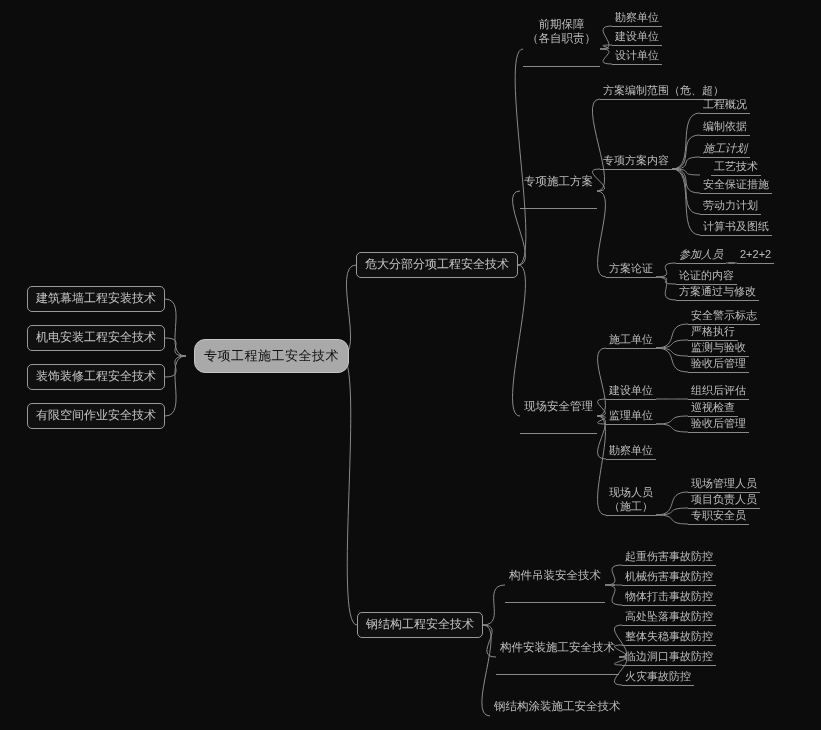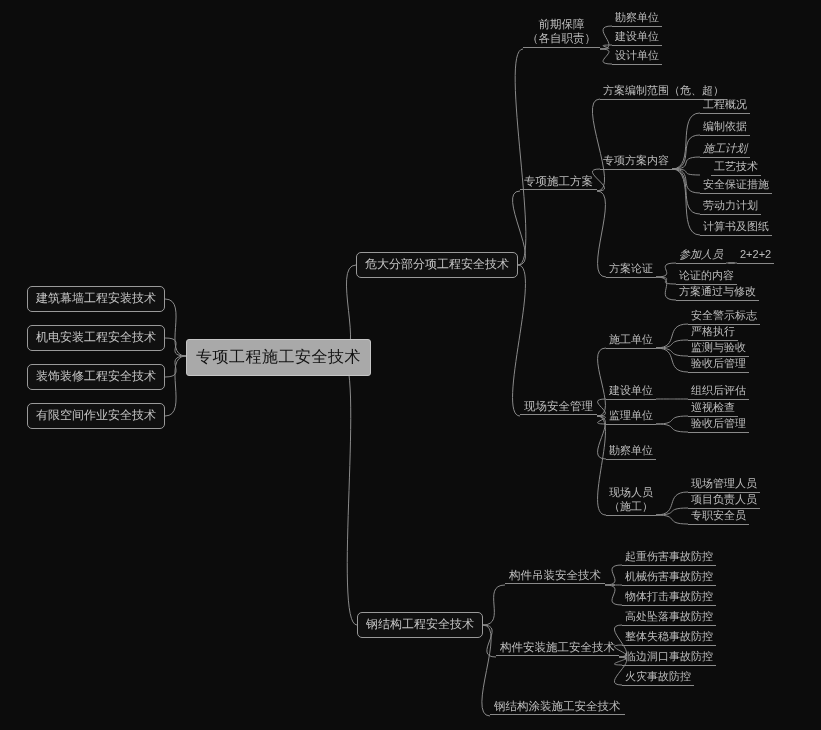--- a/index.html
+++ b/index.html
@@ -16,37 +16,38 @@
   .node {
     position: absolute;
     white-space: pre;
     cursor: default;
     text-align: center;
   }
   .node.root {
     background: var(--root-fill, #a9a9a9);
     color: var(--root-text, #121212);
     border: 1px solid #c6c6c6;
-    border-radius: 3px;
+    border-radius: 11px;
     padding: 7px 9px;
-    font-size: 16px;
+    font-size: 13px;
     letter-spacing: .5px;
+    margin-left: 8px;
   }
   .node.box {
     border: 1px solid var(--box-border, #9a9a9a);
     border-radius: 5px;
     padding: 3px 8px 4px;
     font-size: 12px;
     color: var(--box-text, #c6c6c6);
     background: rgba(255,255,255,.02);
   }
   .node.text {
     font-size: 11.5px;
     line-height: 1.25;
-    padding: 1px 4px 1px;
+    padding: 1px 4px 20px;
     border-bottom: 1px solid var(--branch, #8a8a8a);
     color: var(--text, #bdbdbd);
   }
   .node.small {
     font-size: 11px;
     line-height: 1.25;
     padding: 0 3px 1px;
     border-bottom: 1px solid var(--branch, #8a8a8a);
     color: var(--text, #b3b3b3);
   }

